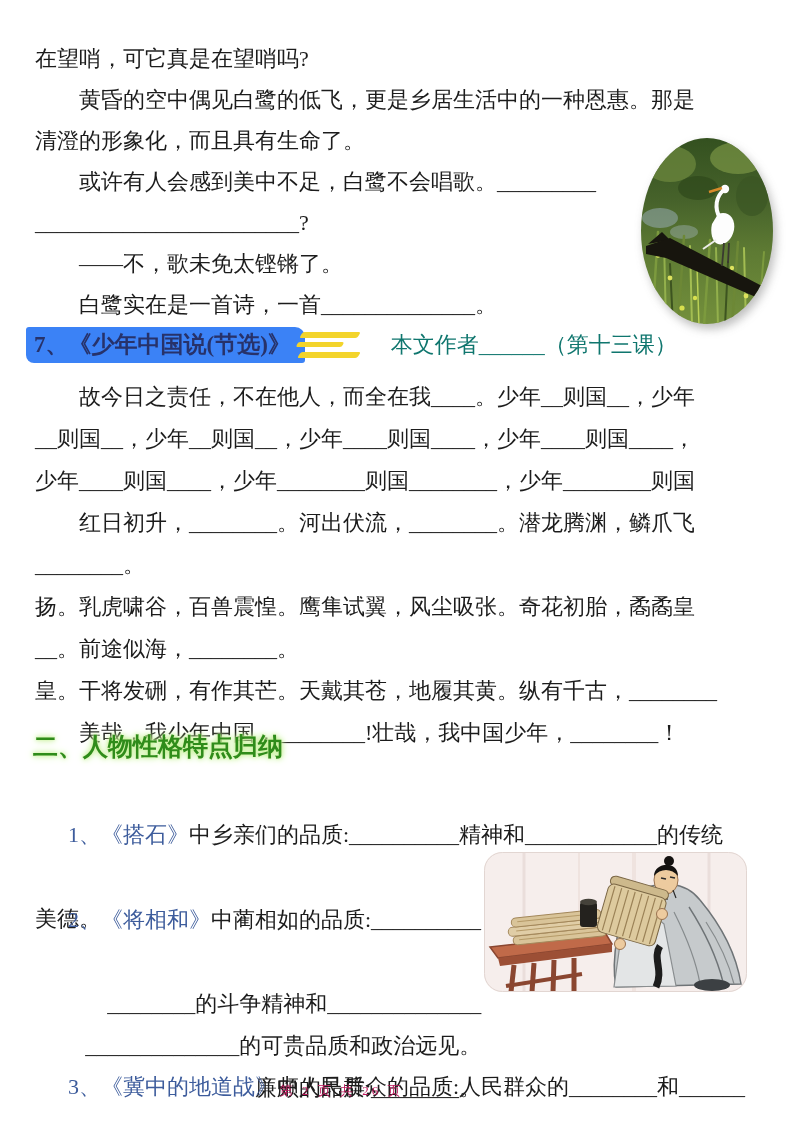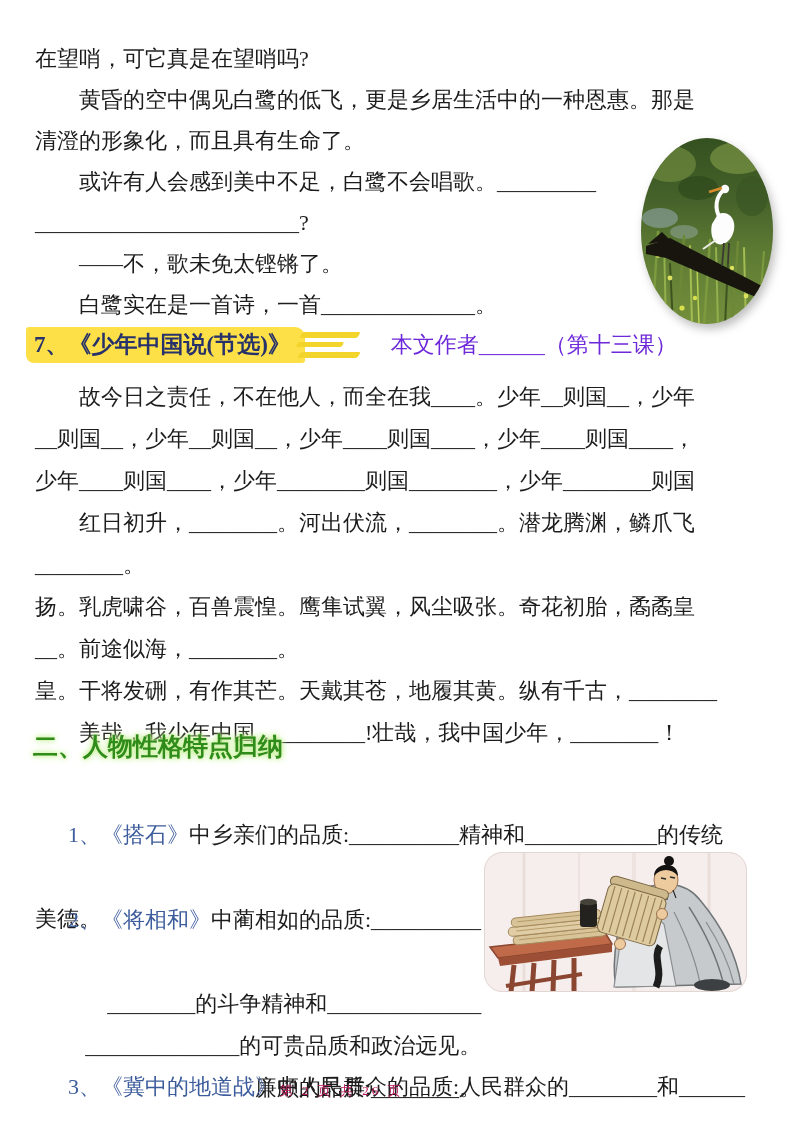--- a/index.html
+++ b/index.html
@@ -7,30 +7,30 @@
     position:relative;width:793px;height:1122px;background:#ffffff;overflow:hidden;
     font-family:"Liberation Serif","DejaVu Serif",serif;color:#1c1c1c;padding-left:24px;
   }
   .block{position:absolute;left:35px;}
   .line{font-size:22px;line-height:41px;white-space:pre;}
   .lh42 .line{line-height:42px;}
   .blue{color:#3d5c9c;font-weight:normal;}
   
   .h7row{position:absolute;left:26px;top:327px;display:flex;align-items:flex-end;}
   .hl7{
-    position:relative;background:#fde047;color:#27326a;font-weight:bold;
+    position:relative;background:#3b82f6;color:#27326a;font-weight:bold;
     font-size:23px;line-height:30px;padding:3px 14px 3px 8px;white-space:pre;
     border-radius:3px 10px 3px 8px;
   }
   .streaks{position:relative;width:64px;height:36px;}
   .streak{position:absolute;background:#f3d42b;border-radius:2px;}
   .s1{left:-4px;top:5px;width:58px;height:6px;transform:skewX(-30deg);}
   .s2{left:-8px;top:15px;width:46px;height:5px;transform:skewX(-25deg);}
   .s3{left:-6px;top:25px;width:60px;height:6px;transform:skewX(-32deg);}
-  .author{font-size:22px;line-height:36px;margin-left:22px;white-space:pre;color:#6d28d9;}
+  .author{font-size:22px;line-height:36px;margin-left:22px;white-space:pre;color:#0f766e;}
   
   .green-heading{
     position:absolute;left:33px;top:730px;font-size:25px;font-weight:bold;color:#2f8c1a;
     text-shadow:0 0 2px #d8f7ae,0 0 5px #bdeE8a,0 0 8px #c9f19a;white-space:pre;text-align:center;
   }
   .footer{
     position:absolute;left:0;top:1082px;width:683px;text-align:center;
     font-size:13px;letter-spacing:3px;color:#be185d;
   }
   .egret{position:absolute;left:640px;top:136px;filter:drop-shadow(3px 5px 5px rgba(70,70,70,.35));}

